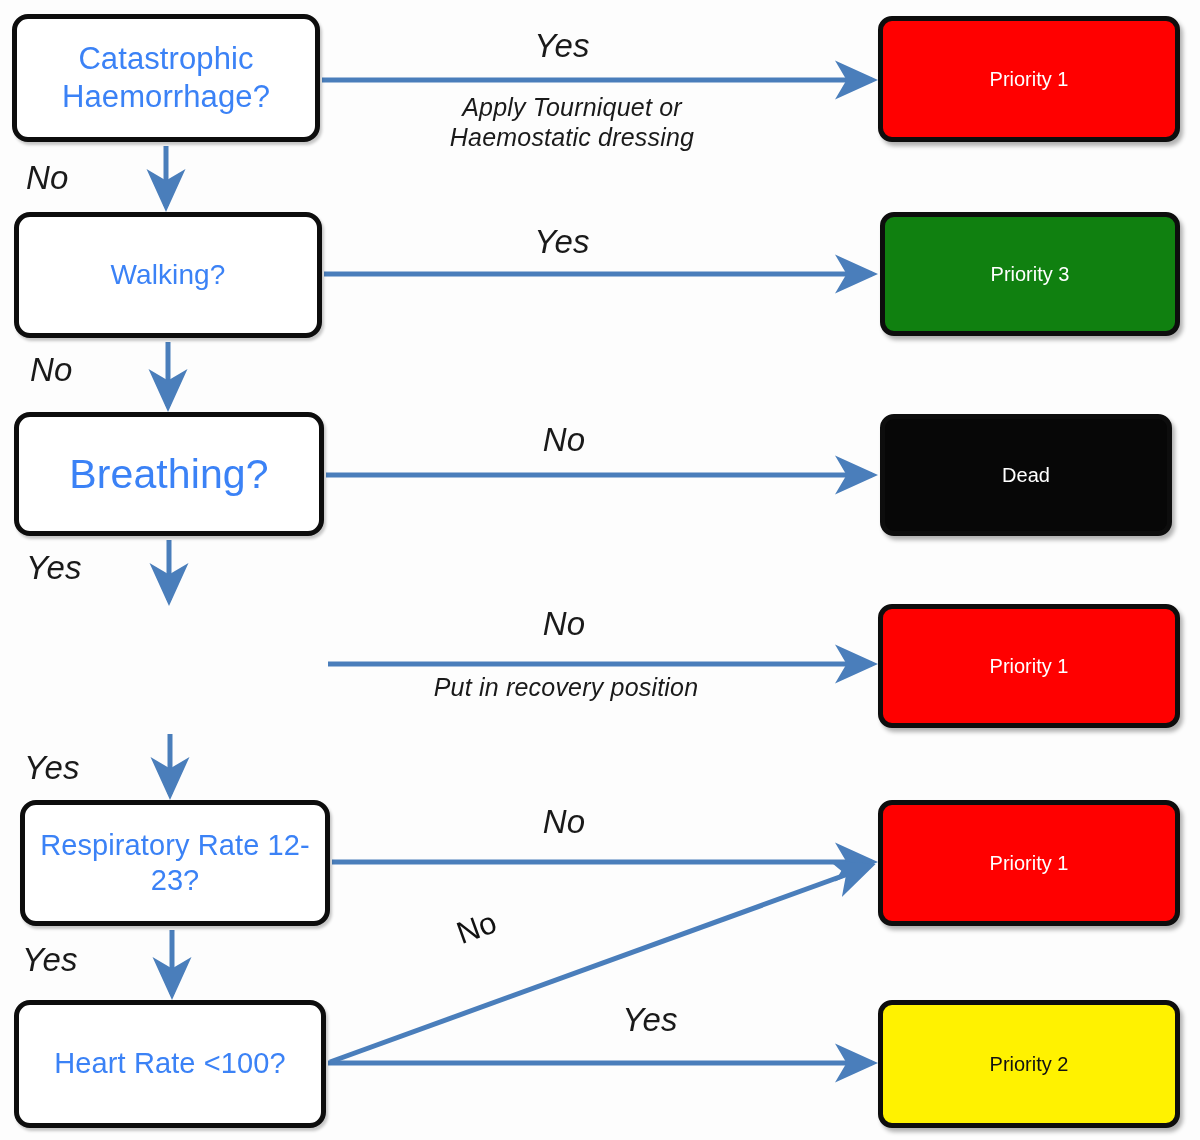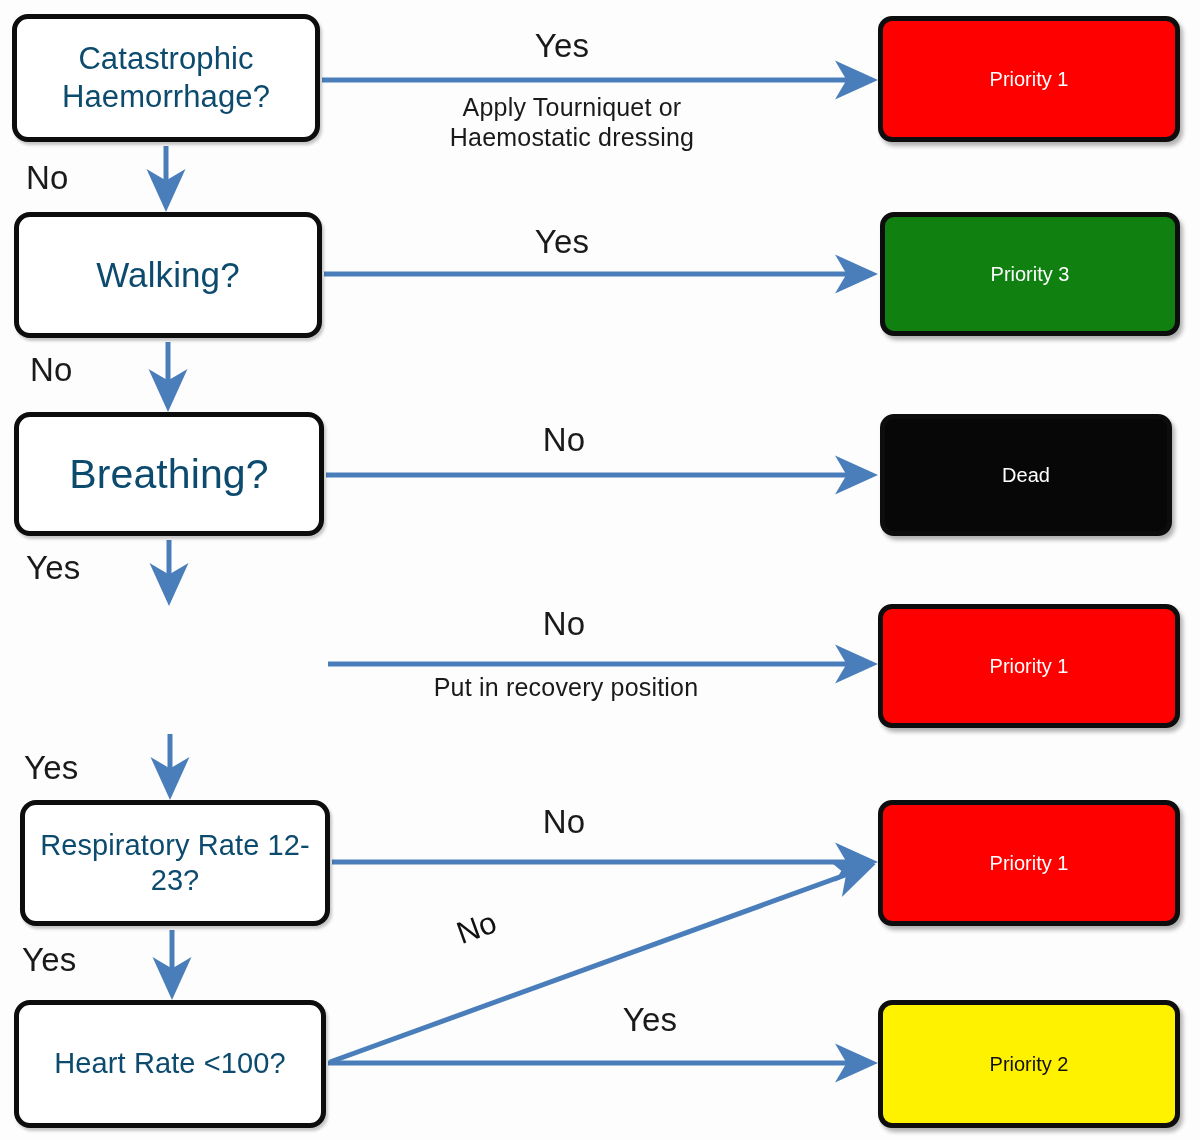--- a/index.html
+++ b/index.html
@@ -21,21 +21,21 @@
   .dnode {
     position: absolute;
     box-sizing: border-box;
     background: #ffffff;
     border: 5px solid #0d0d0d;
     border-radius: 16px;
     display: flex;
     align-items: center;
     justify-content: center;
     text-align: center;
-    color: #0c4a6e;
+    color: #3b82f6;
     line-height: 1.22;
     letter-spacing: .1px;
     box-shadow: 2px 3px 3px rgba(0,0,0,.22);
   }
   .dnode .txt { padding: 0 8px; }
   
   .onode {
     position: absolute;
     box-sizing: border-box;
     border: 5px solid #0d0d0d;
@@ -49,20 +49,21 @@
     box-shadow: 3px 4px 4px rgba(0,0,0,.3);
   }
   
   .elabel {
     position: absolute;
     color: #1a1a1a;
     text-align: center;
     white-space: pre-line;
     line-height: 1.2;
     letter-spacing: .2px;
+    font-style: italic;
   }
   .elabel.big   { font-size: 33px; }
   .elabel.small { font-size: 25px; }
   .elabel.side  { font-size: 33px; }
   .rot-label {
     position: absolute;
     font-size: 31px;
     color: #111;
     transform: rotate(-20deg);
     transform-origin: left top;
@@ -108,21 +109,21 @@
       <line x1="170" y1="734" x2="170" y2="794"></line>
       <line x1="172" y1="930" x2="172" y2="994"></line>
     </g>
   </svg>
 
   <div class="dnode" style="left:12px;top:14px;width:308px;height:128px;font-size:31px;">
     <span class="txt">Catastrophic
 Haemorrhage?</span>
   </div>
 
-  <div class="dnode" style="left:14px;top:212px;width:308px;height:126px;font-size:35px;">
+  <div class="dnode" style="left:14px;top:212px;width:308px;height:126px;font-size:28px;">
     <span class="txt">Walking?</span>
   </div>
 
   <div class="dnode" style="left:14px;top:412px;width:310px;height:124px;font-size:41px;">
     <span class="txt">Breathing?</span>
   </div>
 
 
   <div class="dnode" style="left:20px;top:800px;width:310px;height:126px;font-size:29px;">
     <span class="txt">Respiratory Rate

